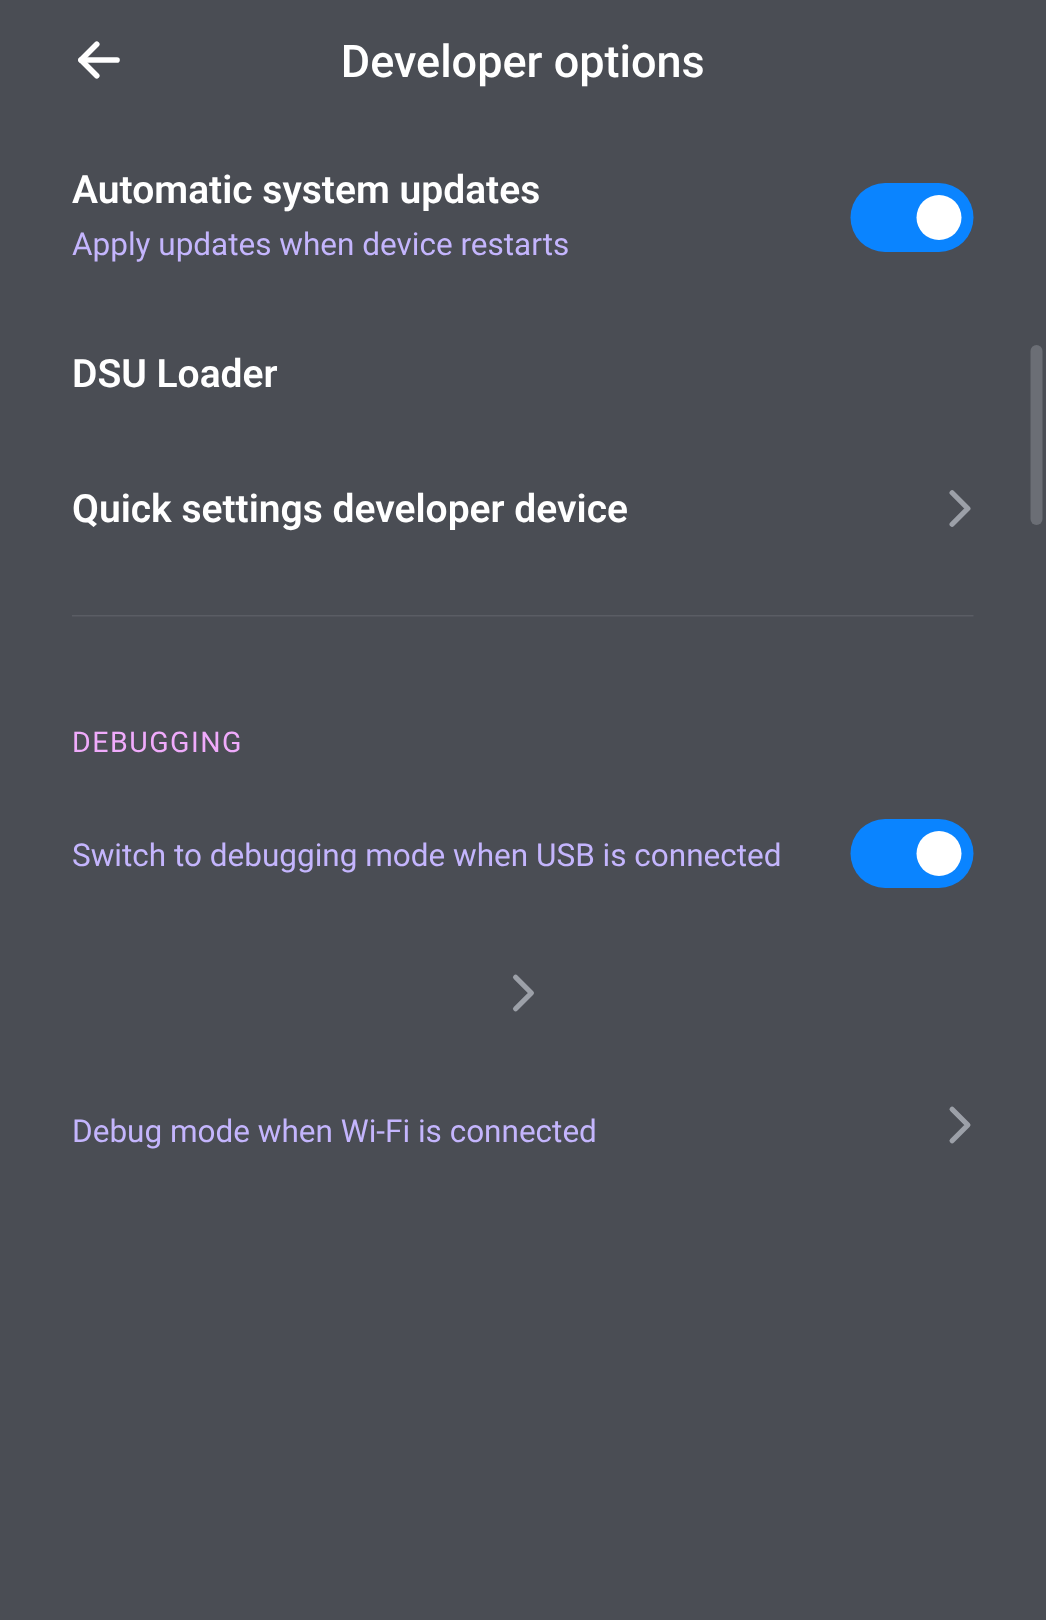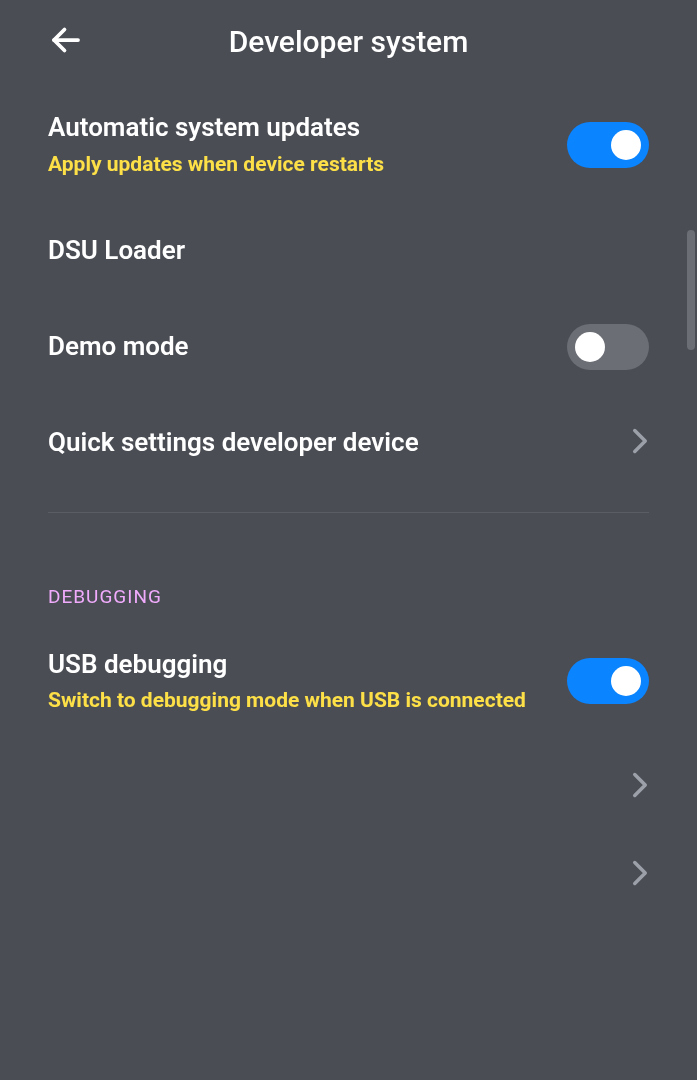--- a/index.html
+++ b/index.html
@@ -33,39 +33,38 @@
       font-size: 30px;
       font-weight: 500;
       color: #ffffff;
     }
     .content {
       padding: 0 48px;
     }
     .setting-item {
       display: flex;
       align-items: center;
-      justify-content: flex-end;
+      justify-content: center;
       padding: 28px 0;
     }
     .setting-text {
       flex: 1;
       padding-right: 20px;
     }
     .setting-title {
       font-size: 26px;
       font-weight: 600;
       color: #ffffff;
       line-height: 1.3;
     }
     .setting-subtitle {
       font-size: 21px;
-      color: #fde047;
+      color: #c4b5fd;
       margin-top: 6px;
       line-height: 1.3;
-      font-weight: bold;
     }
     .toggle {
       width: 82px;
       height: 46px;
       border-radius: 23px;
       position: relative;
       cursor: pointer;
       flex-shrink: 0;
     }
     .toggle.on {
@@ -115,84 +114,76 @@
 </head>
 <body>
 
 <div class="header">
   <div class="back-icon">
     <svg width="36" height="36" viewBox="0 0 24 24" fill="none" stroke="#ffffff" stroke-width="2.5" stroke-linecap="round" stroke-linejoin="round">
       <line x1="20" y1="12" x2="4" y2="12"></line>
       <polyline points="11 19 4 12 11 5"></polyline>
     </svg>
   </div>
-  <div class="header-title">Developer system</div>
+  <div class="header-title">Developer options</div>
 </div>
 
 <div class="content">
   <div class="setting-item">
     <div class="setting-text">
       <div class="setting-title">Automatic system updates</div>
       <div class="setting-subtitle">Apply updates when device restarts</div>
     </div>
     <div class="toggle on">
       <div class="toggle-knob"></div>
     </div>
   </div>
 
   <div class="setting-item">
     <div class="setting-text">
       <div class="setting-title">DSU Loader</div>
     </div>
   </div>
 
-  <div class="setting-item">
-    <div class="setting-text">
-      <div class="setting-title">Demo mode</div>
-    </div>
-    <div class="toggle off">
-      <div class="toggle-knob"></div>
-    </div>
-  </div>
 
   <div class="setting-item">
     <div class="setting-text">
       <div class="setting-title">Quick settings developer device</div>
     </div>
     <div class="chevron">
       <svg width="18" height="28" viewBox="0 0 10 16" fill="none" stroke="#9ca0a8" stroke-width="2" stroke-linecap="round" stroke-linejoin="round">
         <polyline points="2 2 8 8 2 14"></polyline>
       </svg>
     </div>
   </div>
 
   <div class="divider"></div>
 
   <div class="section-header">DEBUGGING</div>
 
   <div class="setting-item">
     <div class="setting-text">
-      <div class="setting-title">USB debugging</div>
       <div class="setting-subtitle">Switch to debugging mode when USB is connected</div>
     </div>
     <div class="toggle on">
       <div class="toggle-knob"></div>
     </div>
   </div>
 
   <div class="setting-item">
     <div class="chevron">
       <svg width="18" height="28" viewBox="0 0 10 16" fill="none" stroke="#9ca0a8" stroke-width="2" stroke-linecap="round" stroke-linejoin="round">
         <polyline points="2 2 8 8 2 14"></polyline>
       </svg>
     </div>
   </div>
 
   <div class="setting-item">
     <div class="setting-text">
+      <div class="setting-subtitle">Debug mode when Wi-Fi is connected</div>
     </div>
     <div class="chevron">
       <svg width="18" height="28" viewBox="0 0 10 16" fill="none" stroke="#9ca0a8" stroke-width="2" stroke-linecap="round" stroke-linejoin="round">
         <polyline points="2 2 8 8 2 14"></polyline>
       </svg>
     </div>
   </div>
 </div>
 
 <div class="scrollbar"></div>

